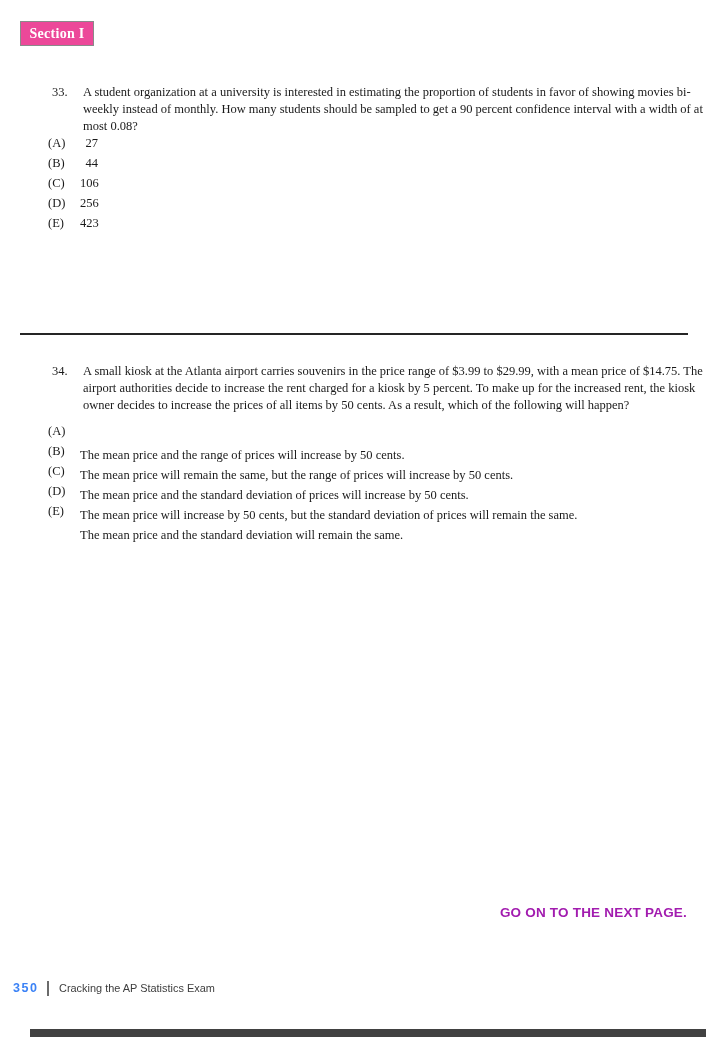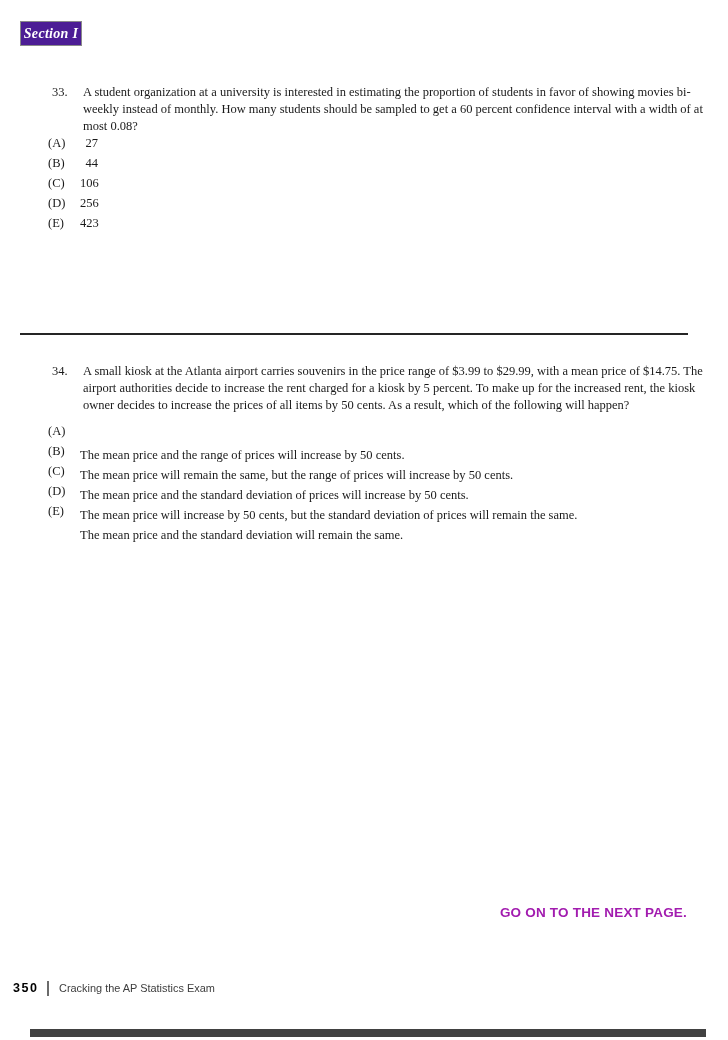--- a/index.html
+++ b/index.html
@@ -8,24 +8,24 @@
     position:relative;
     background:#ffffff;
     font-family:"Liberation Serif", serif;
     color:#1a1a1a;
     overflow:hidden;
   }
 
   
   .section-box {
     position:absolute; left:20px; top:21px;
-    width:62px; height:25px;
-    background:#4c1d95;
+    width:74px; height:25px;
+    background:#ec4899;
     border:1px solid #8a8a8a;
-    display:flex; align-items:center; justify-content:center;font-style:italic;
+    display:flex; align-items:center; justify-content:center;
   }
   .section-box span {
     color:#ffffff; font-weight:bold; font-size:14px; letter-spacing:0.3px;
   }
 
   
   .question { position:absolute; left:24px; width:680px; font-size:12.5px; line-height:17px; }
   .q-row { display:flex; }
   .q-number { width:24px; flex:0 0 24px;margin-left:28px; }
   .q-lines { margin-left:7px; }
@@ -53,21 +53,21 @@
     position:absolute; top:905px; right:41px;
     font-family:"Liberation Sans", sans-serif;
     font-weight:bold; font-size:13.5px; letter-spacing:0.2px;
     color:#a21caf;
   }
 
   
   .footer { position:absolute; left:13px; top:979px; height:18px; display:flex; align-items:center; }
   .footer-page {
     font-family:"Liberation Sans", sans-serif;
-    font-weight:bold; font-size:12.5px; letter-spacing:1.5px; color:#000000;
+    font-weight:bold; font-size:12.5px; letter-spacing:1.5px; color:#3b82f6;
   }
   .footer-divider {
     width:1.5px; height:15px; background:#6b6b6b;
     margin-left:9px; margin-right:10px;
   }
   .footer-title {
     font-family:"Liberation Sans", sans-serif;
     font-size:11.5px; color:#3d3d3d;
     transform:scaleX(0.95); transform-origin:left center;
     white-space:nowrap;
@@ -84,21 +84,21 @@
 
 <div class="section-box">
   <span>Section I</span>
 </div>
 
 <div class="question q33">
   <div class="q-row">
     <div class="q-number">33.</div>
     <div class="q-lines">
       <div class="q-line">A student organization at a university is interested in estimating the proportion of students in favor of showing movies bi-</div>
-      <div class="q-line">weekly instead of monthly. How many students should be sampled to get a 60 percent confidence interval with a width of at</div>
+      <div class="q-line">weekly instead of monthly. How many students should be sampled to get a 90 percent confidence interval with a width of at</div>
       <div class="q-line">most 0.08?</div>
     </div>
   </div>
 </div>
 
 <div class="choices choices-33">
   <div class="choice-row">
     <span class="choice-label">(A)</span>
     <span class="choice-value-num">27</span>
   </div>

